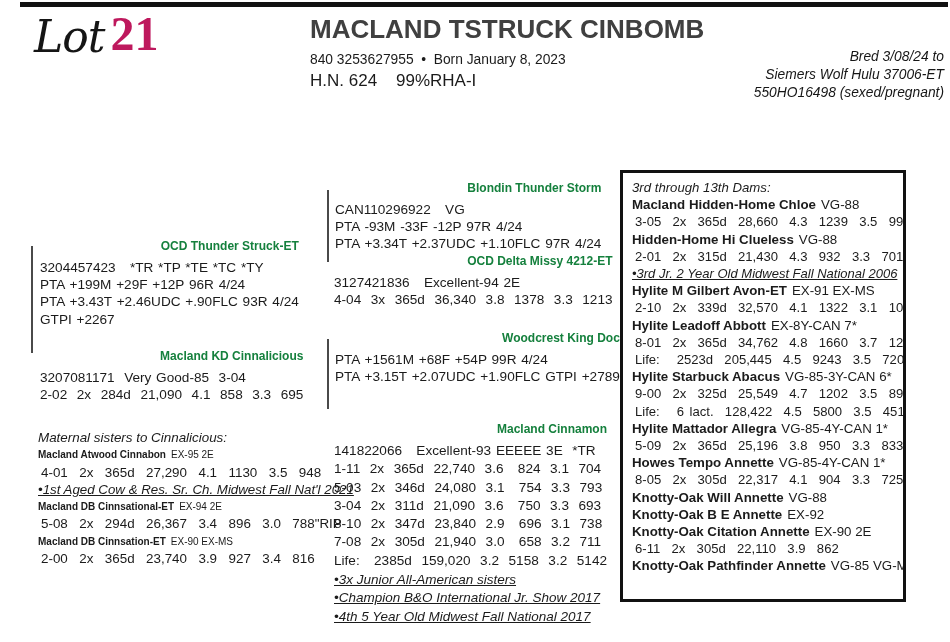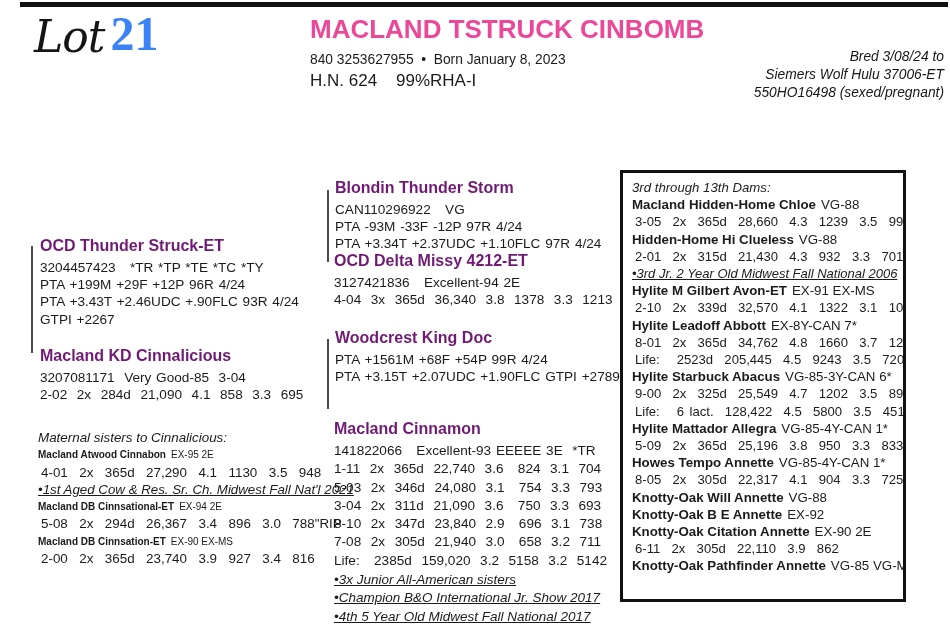--- a/index.html
+++ b/index.html
@@ -11,39 +11,39 @@
   .topbar { position:absolute; left:20px; top:2px; width:928px; height:5px; background:#111; }
 
   
   .lot-wrap { position:absolute; left:34px; top:6px; white-space:nowrap; }
   .lot-script {
     font-family:"DejaVu Serif", serif; font-style:italic; font-size:44px;
     letter-spacing:-1px; color:#151515;
   }
   .lot-number {
     font-family:"Liberation Serif", serif; font-weight:700; font-size:48px;
-    color:#3b82f6; margin-left:6px; vertical-align:2px;
-  }
-
-  .title { position:absolute; left:310px; top:14px; font-size:26px; font-weight:700; letter-spacing:0px; color:#ec4899; }
+    color:#be185d; margin-left:6px; vertical-align:2px;
+  }
+
+  .title { position:absolute; left:310px; top:14px; font-size:26px; font-weight:700; letter-spacing:0px; color:#404040; }
   .regline { position:absolute; left:310px; top:52px; font-size:13.8px; white-space:pre; }
   .hnline  { position:absolute; left:310px; top:71px; font-size:17px; white-space:pre; }
   .bred {
     position:absolute; right:6px; top:48px; width:320px; text-align:right;
     font-size:13.8px; font-style:italic; line-height:18px; color:#161616;
   }
 
   
   .bracket { position:absolute; width:2px; background:#4a4a4a; }
   .bk-left  { left:31px;  top:246px; height:107px; }
   .bk-mid1  { left:327px; top:190px; height:72px; }
   .bk-mid2  { left:327px; top:339px; height:70px; }
 
   .ped-block { position:absolute; white-space:nowrap; }
-  .ped-name { font-size:16px; font-weight:700; line-height:20px; margin-bottom:3px; color:#701a75; }
+  .ped-name { font-size:12px; font-weight:700; line-height:20px; margin-bottom:3px; color:#15803d;text-align:right; }
   .ped-line { font-size:13.6px; line-height:17.2px; white-space:pre; word-spacing:1px; }
   .wide .ped-line { line-height:18.3px; }
 
   
   .entries { white-space:nowrap; }
   .entries .heading { font-style:italic; font-size:13.4px; }
   .entry-name { font-size:10px; }
   .entry-name .nm { font-weight:700; }
   .entry-name .sc { margin-left:5px; }
   .rec { white-space:pre; padding-left:3px; word-spacing:2px; font-size:13.4px; }

